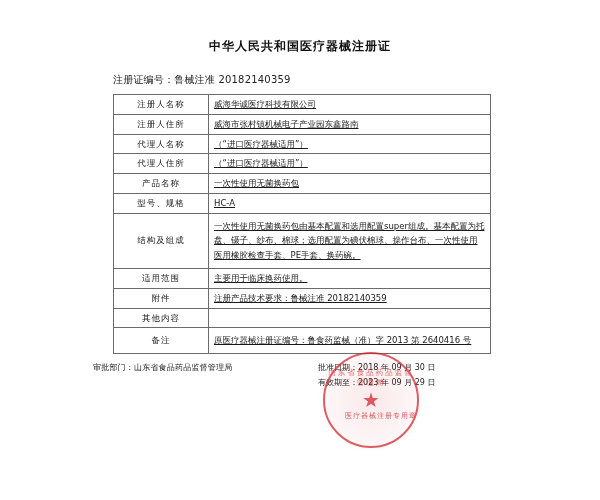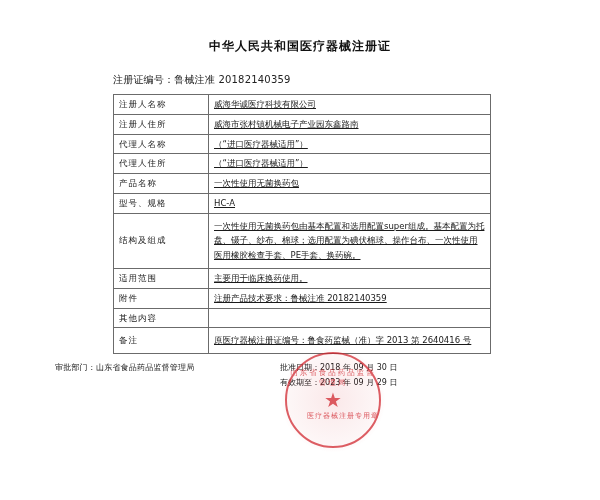--- a/index.html
+++ b/index.html
@@ -48,35 +48,36 @@
   table.cert td {
     border: 1px solid #6b6b6b;
     font-size: 8.5px;
     color: #1a1a1a;
     padding: 3px 5px;
     line-height: 1.5;
     vertical-align: middle;
   }
   td.label {
     width: 84px;
+    text-align: center;
     letter-spacing: 1px;
     white-space: nowrap;
   }
   td.value {
     text-align: left;
     padding-left: 8px;
     text-decoration: underline;
   }
   td.value.tall {
     line-height: 1.75;
     padding-top: 5px;
     padding-bottom: 5px;
   }
   .footer {
-    margin-left: 55px;
+    margin-left: 93px;
     margin-top: 6px;
     position: relative;
     height: 60px;
   }
   .approval {
     font-size: 8px;
     color: #222;
     position: absolute;
     left: 0;
     top: 2px;

